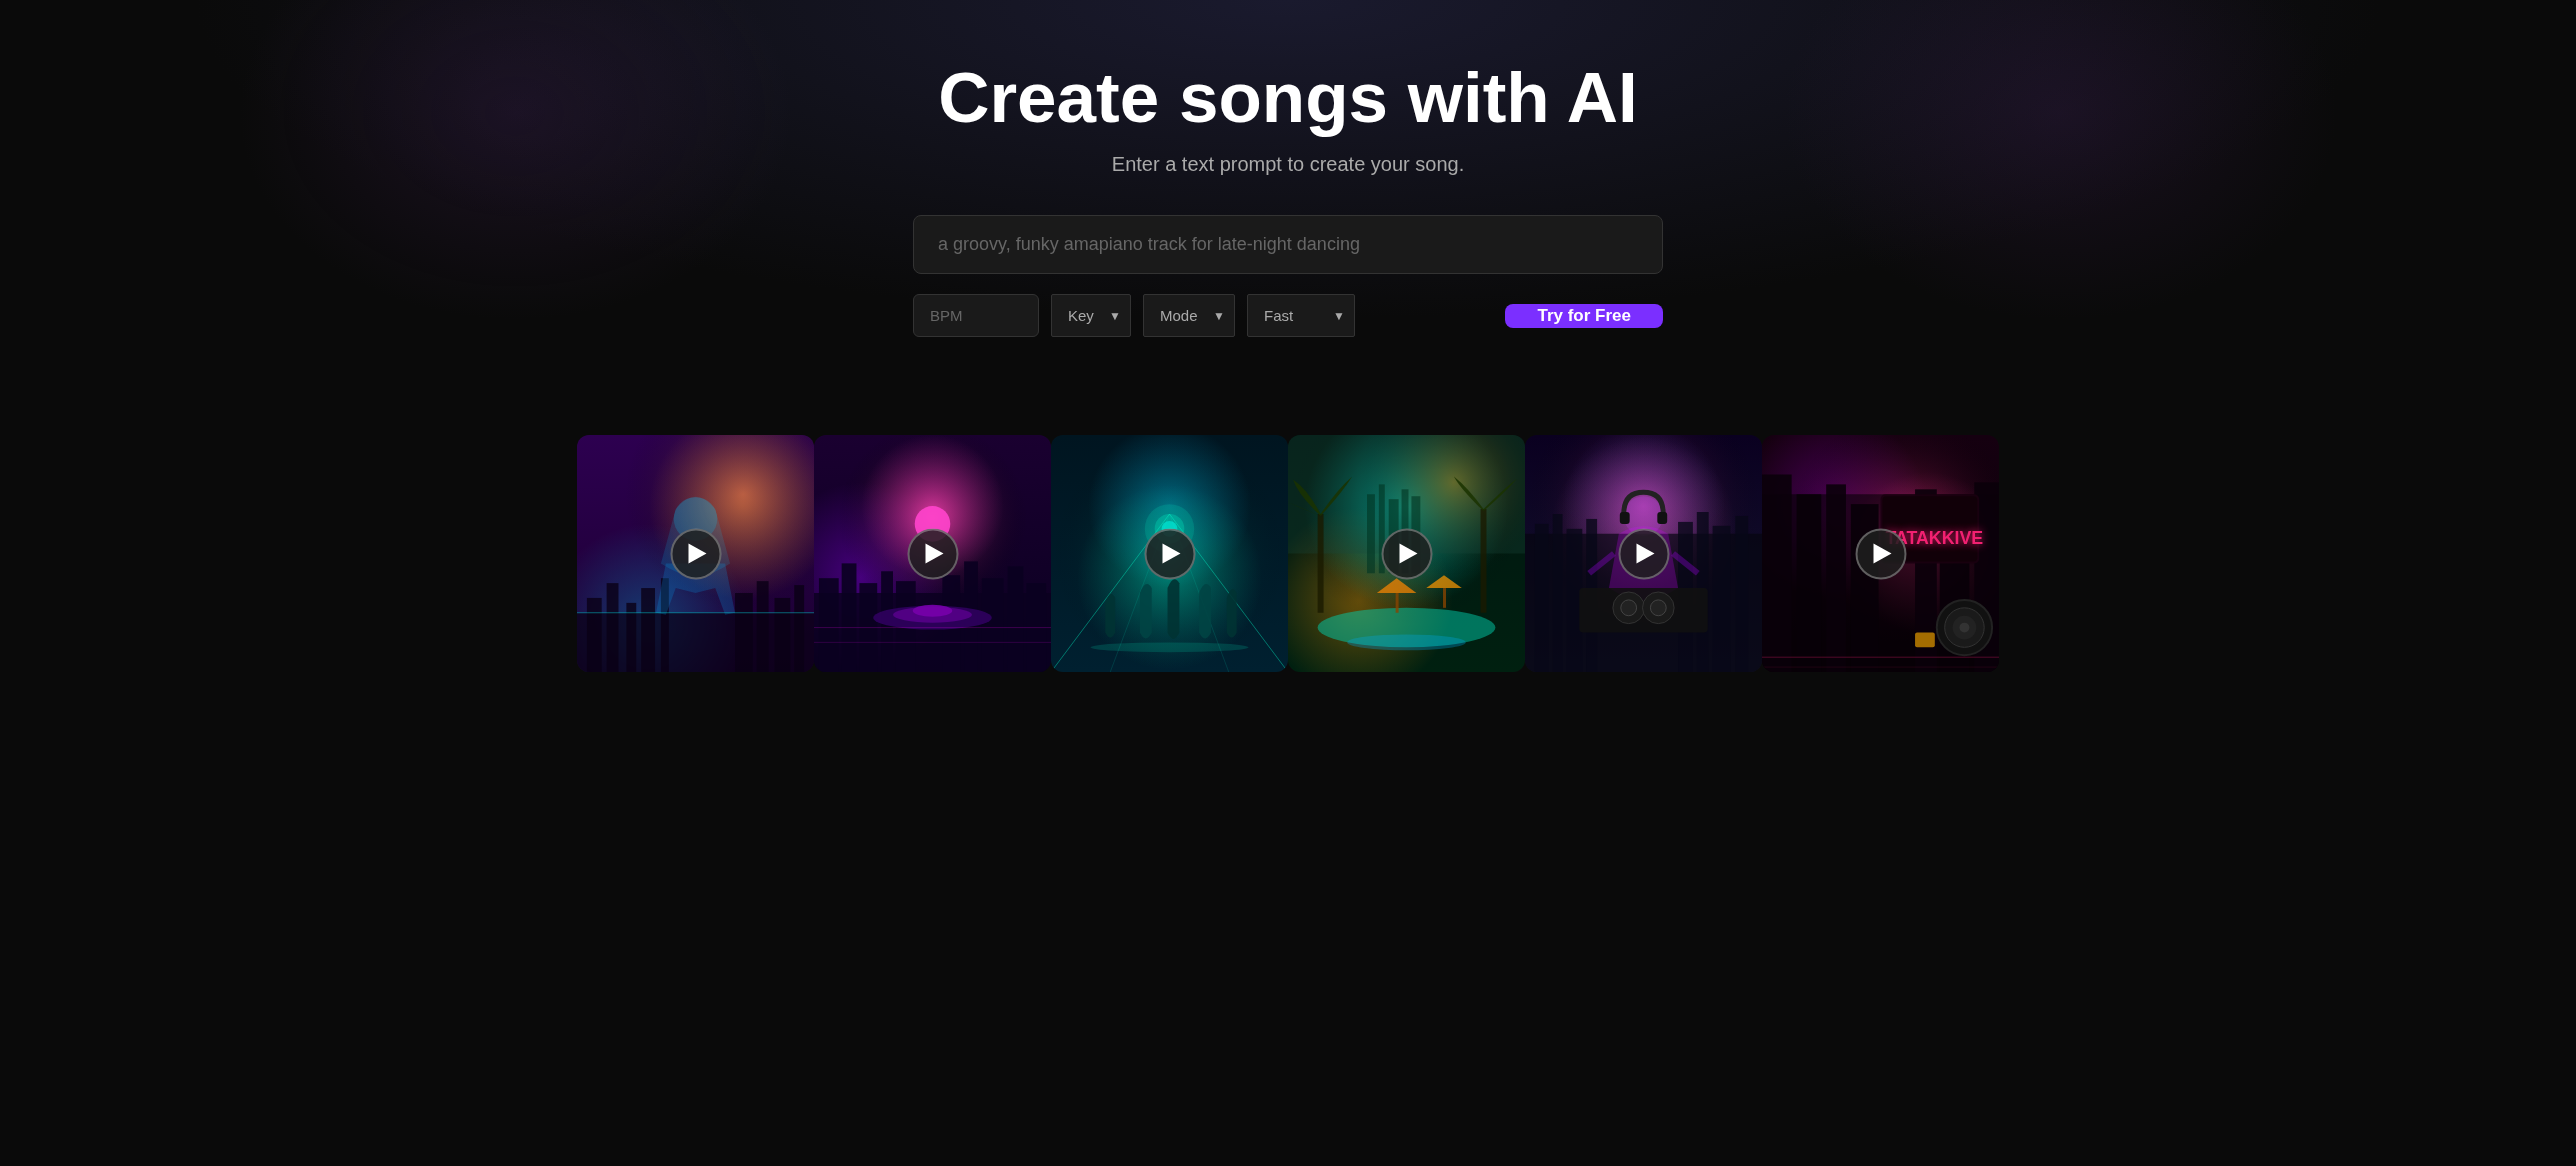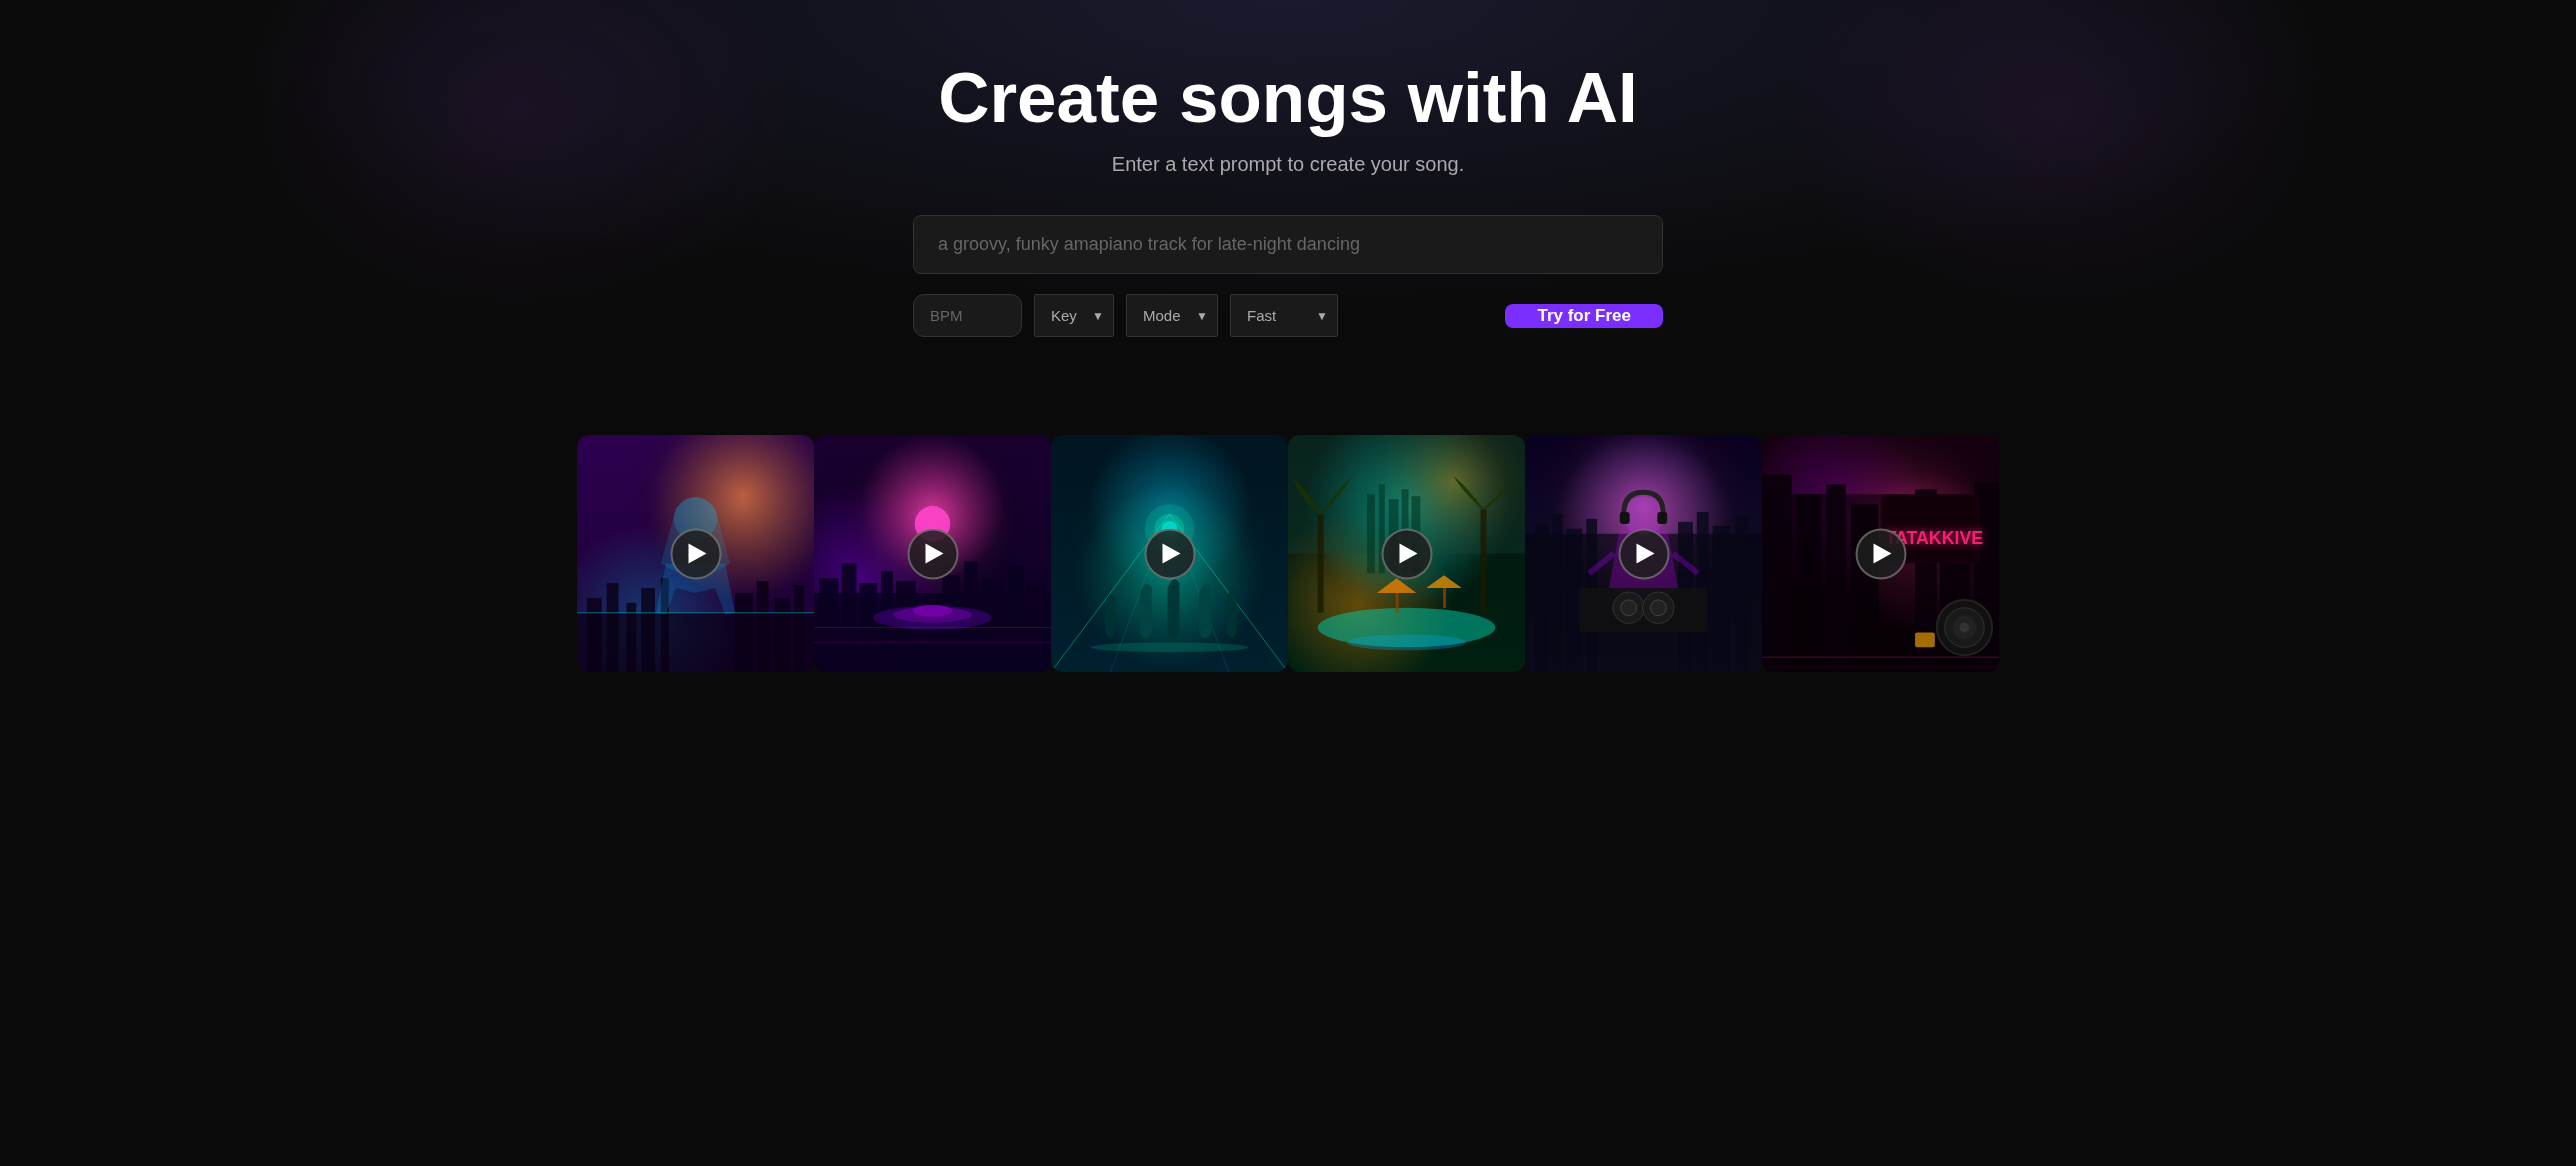--- a/index.html
+++ b/index.html
@@ -88,25 +88,25 @@
       gap: 12px;
       width: 100%;
       max-width: 750px;
       position: relative;
       z-index: 1;
     }
 
     .bpm-input {
       background: #1a1a1a;
       border: 1px solid #333333;
-      border-radius: 11px;
+      border-radius: 6px;
       color: #888888;
       font-size: 15px;
       padding: 12px 16px;
-      width: 109px;
+      width: 126px;
       outline: none;
       cursor: pointer;
     }
 
     .bpm-input::placeholder {
       color: #666666;
     }
 
     .select-wrapper {
       position: relative;

